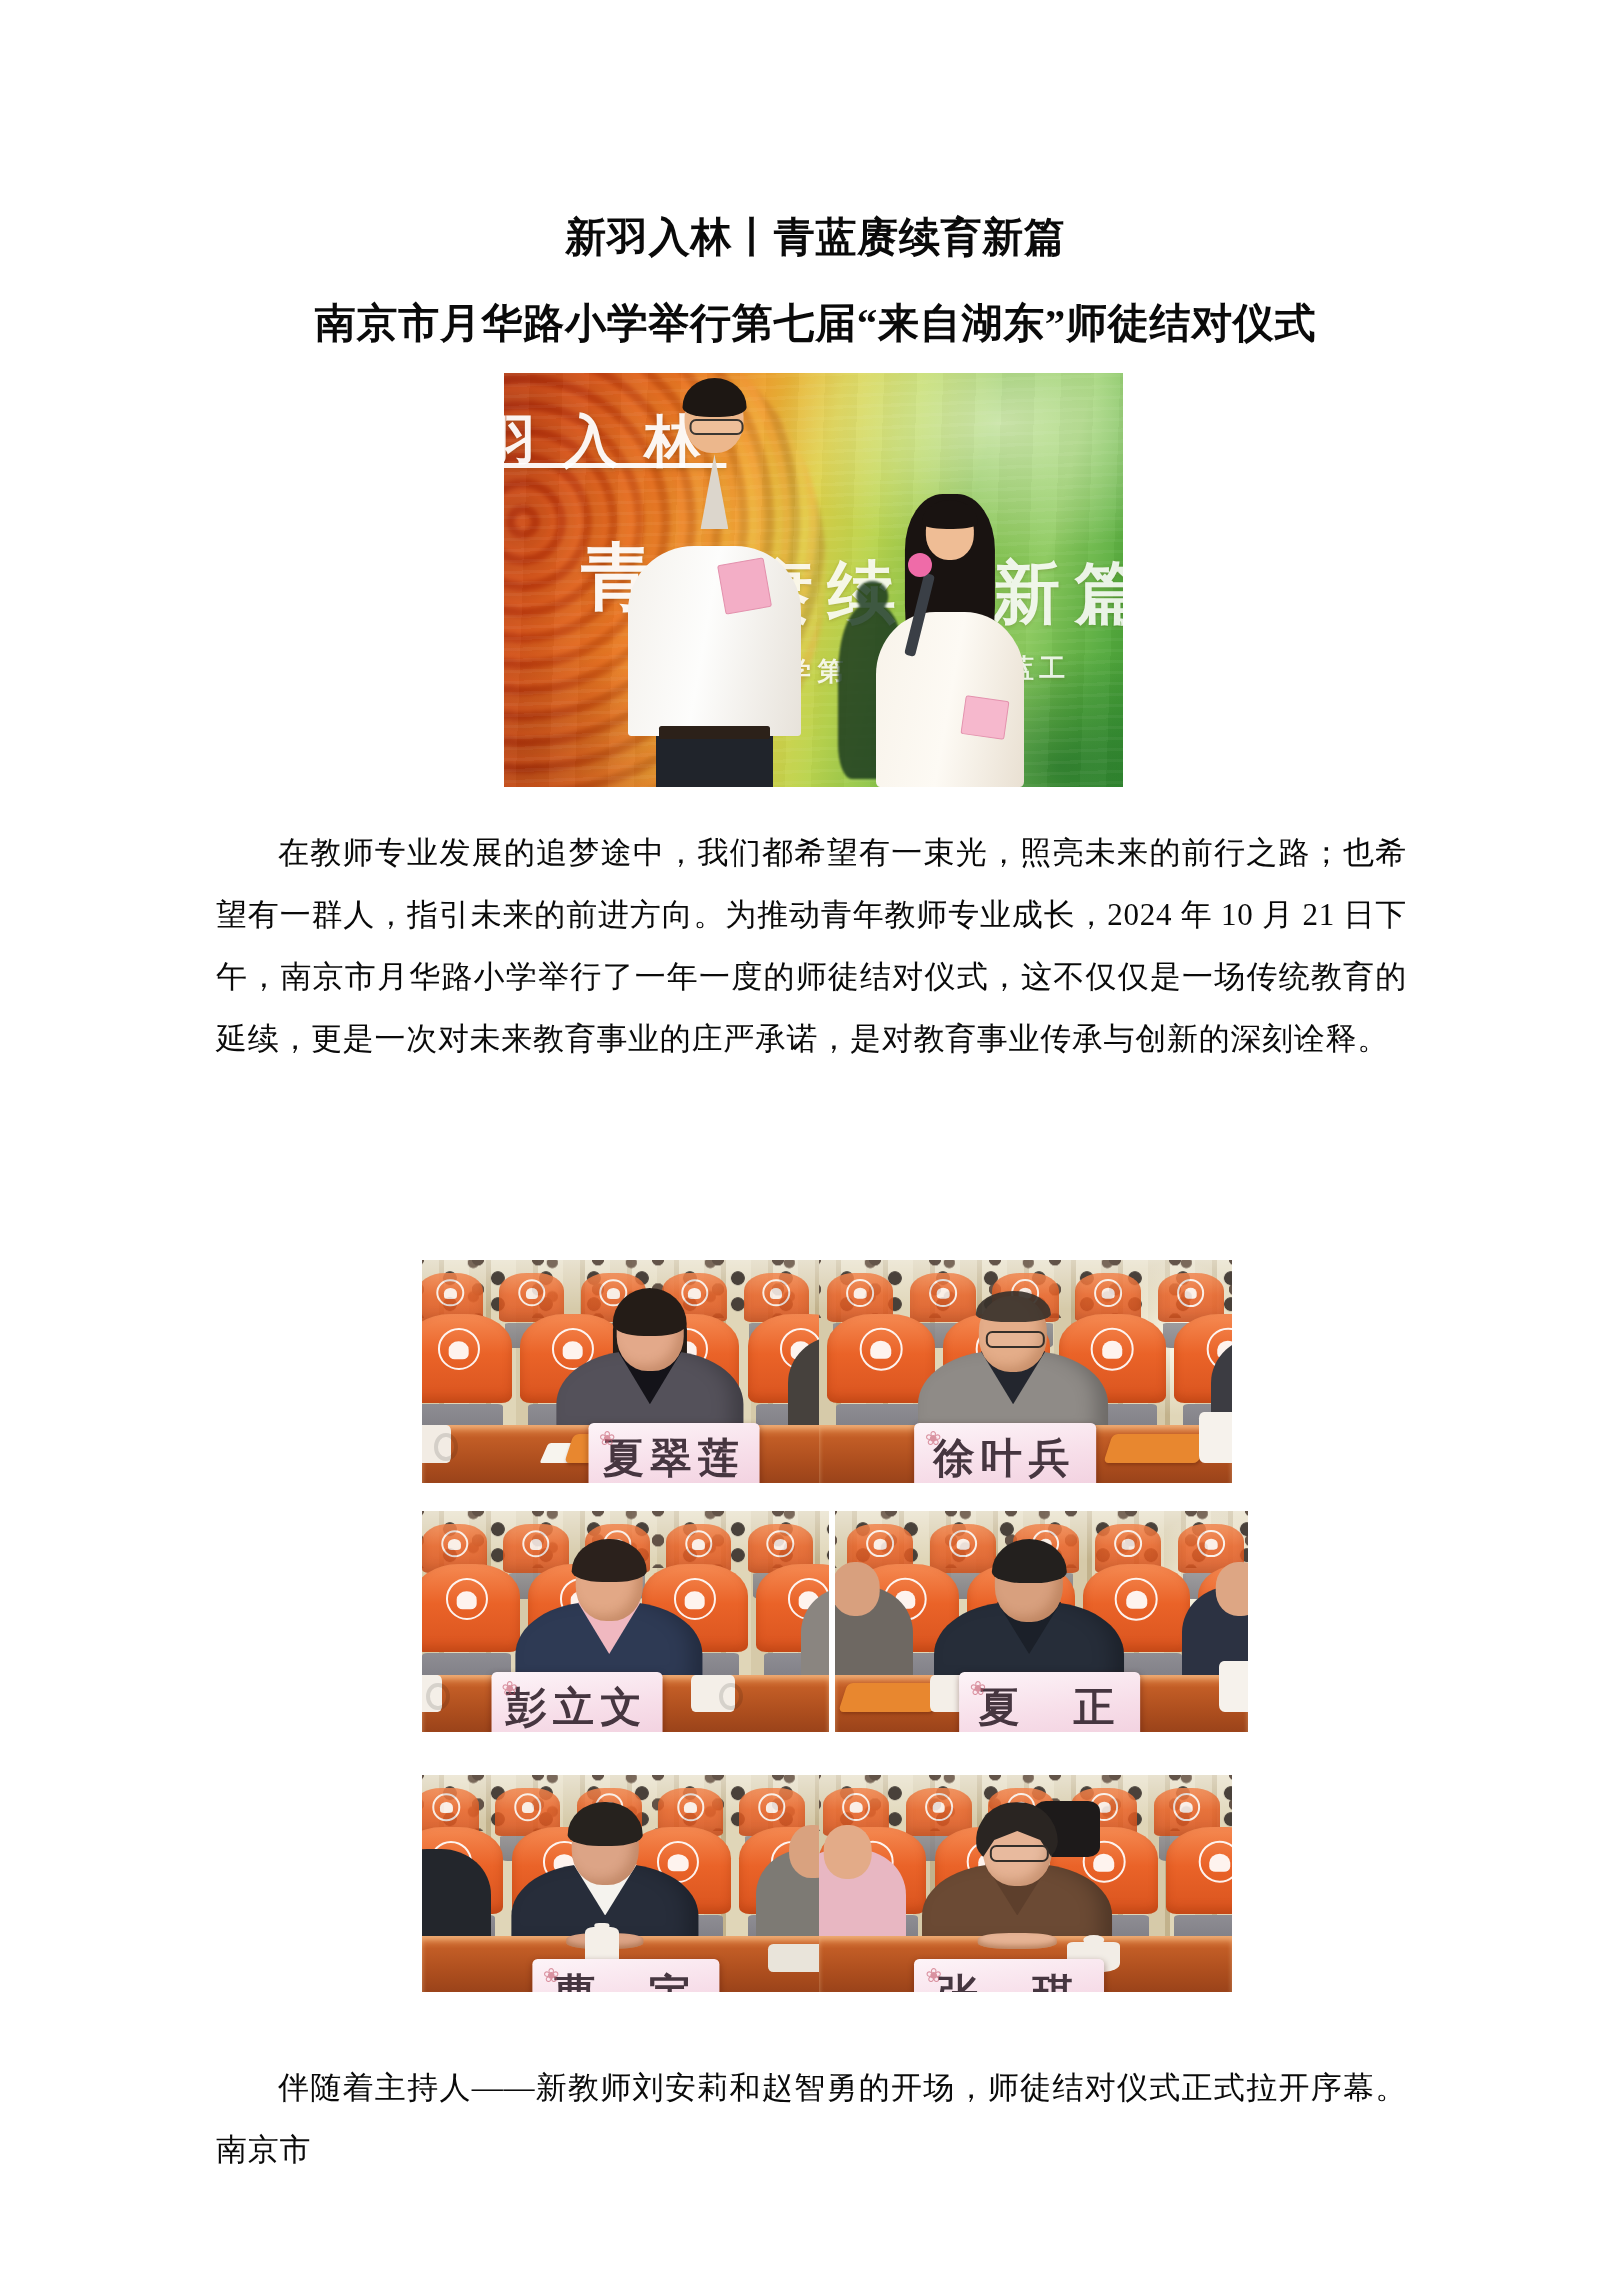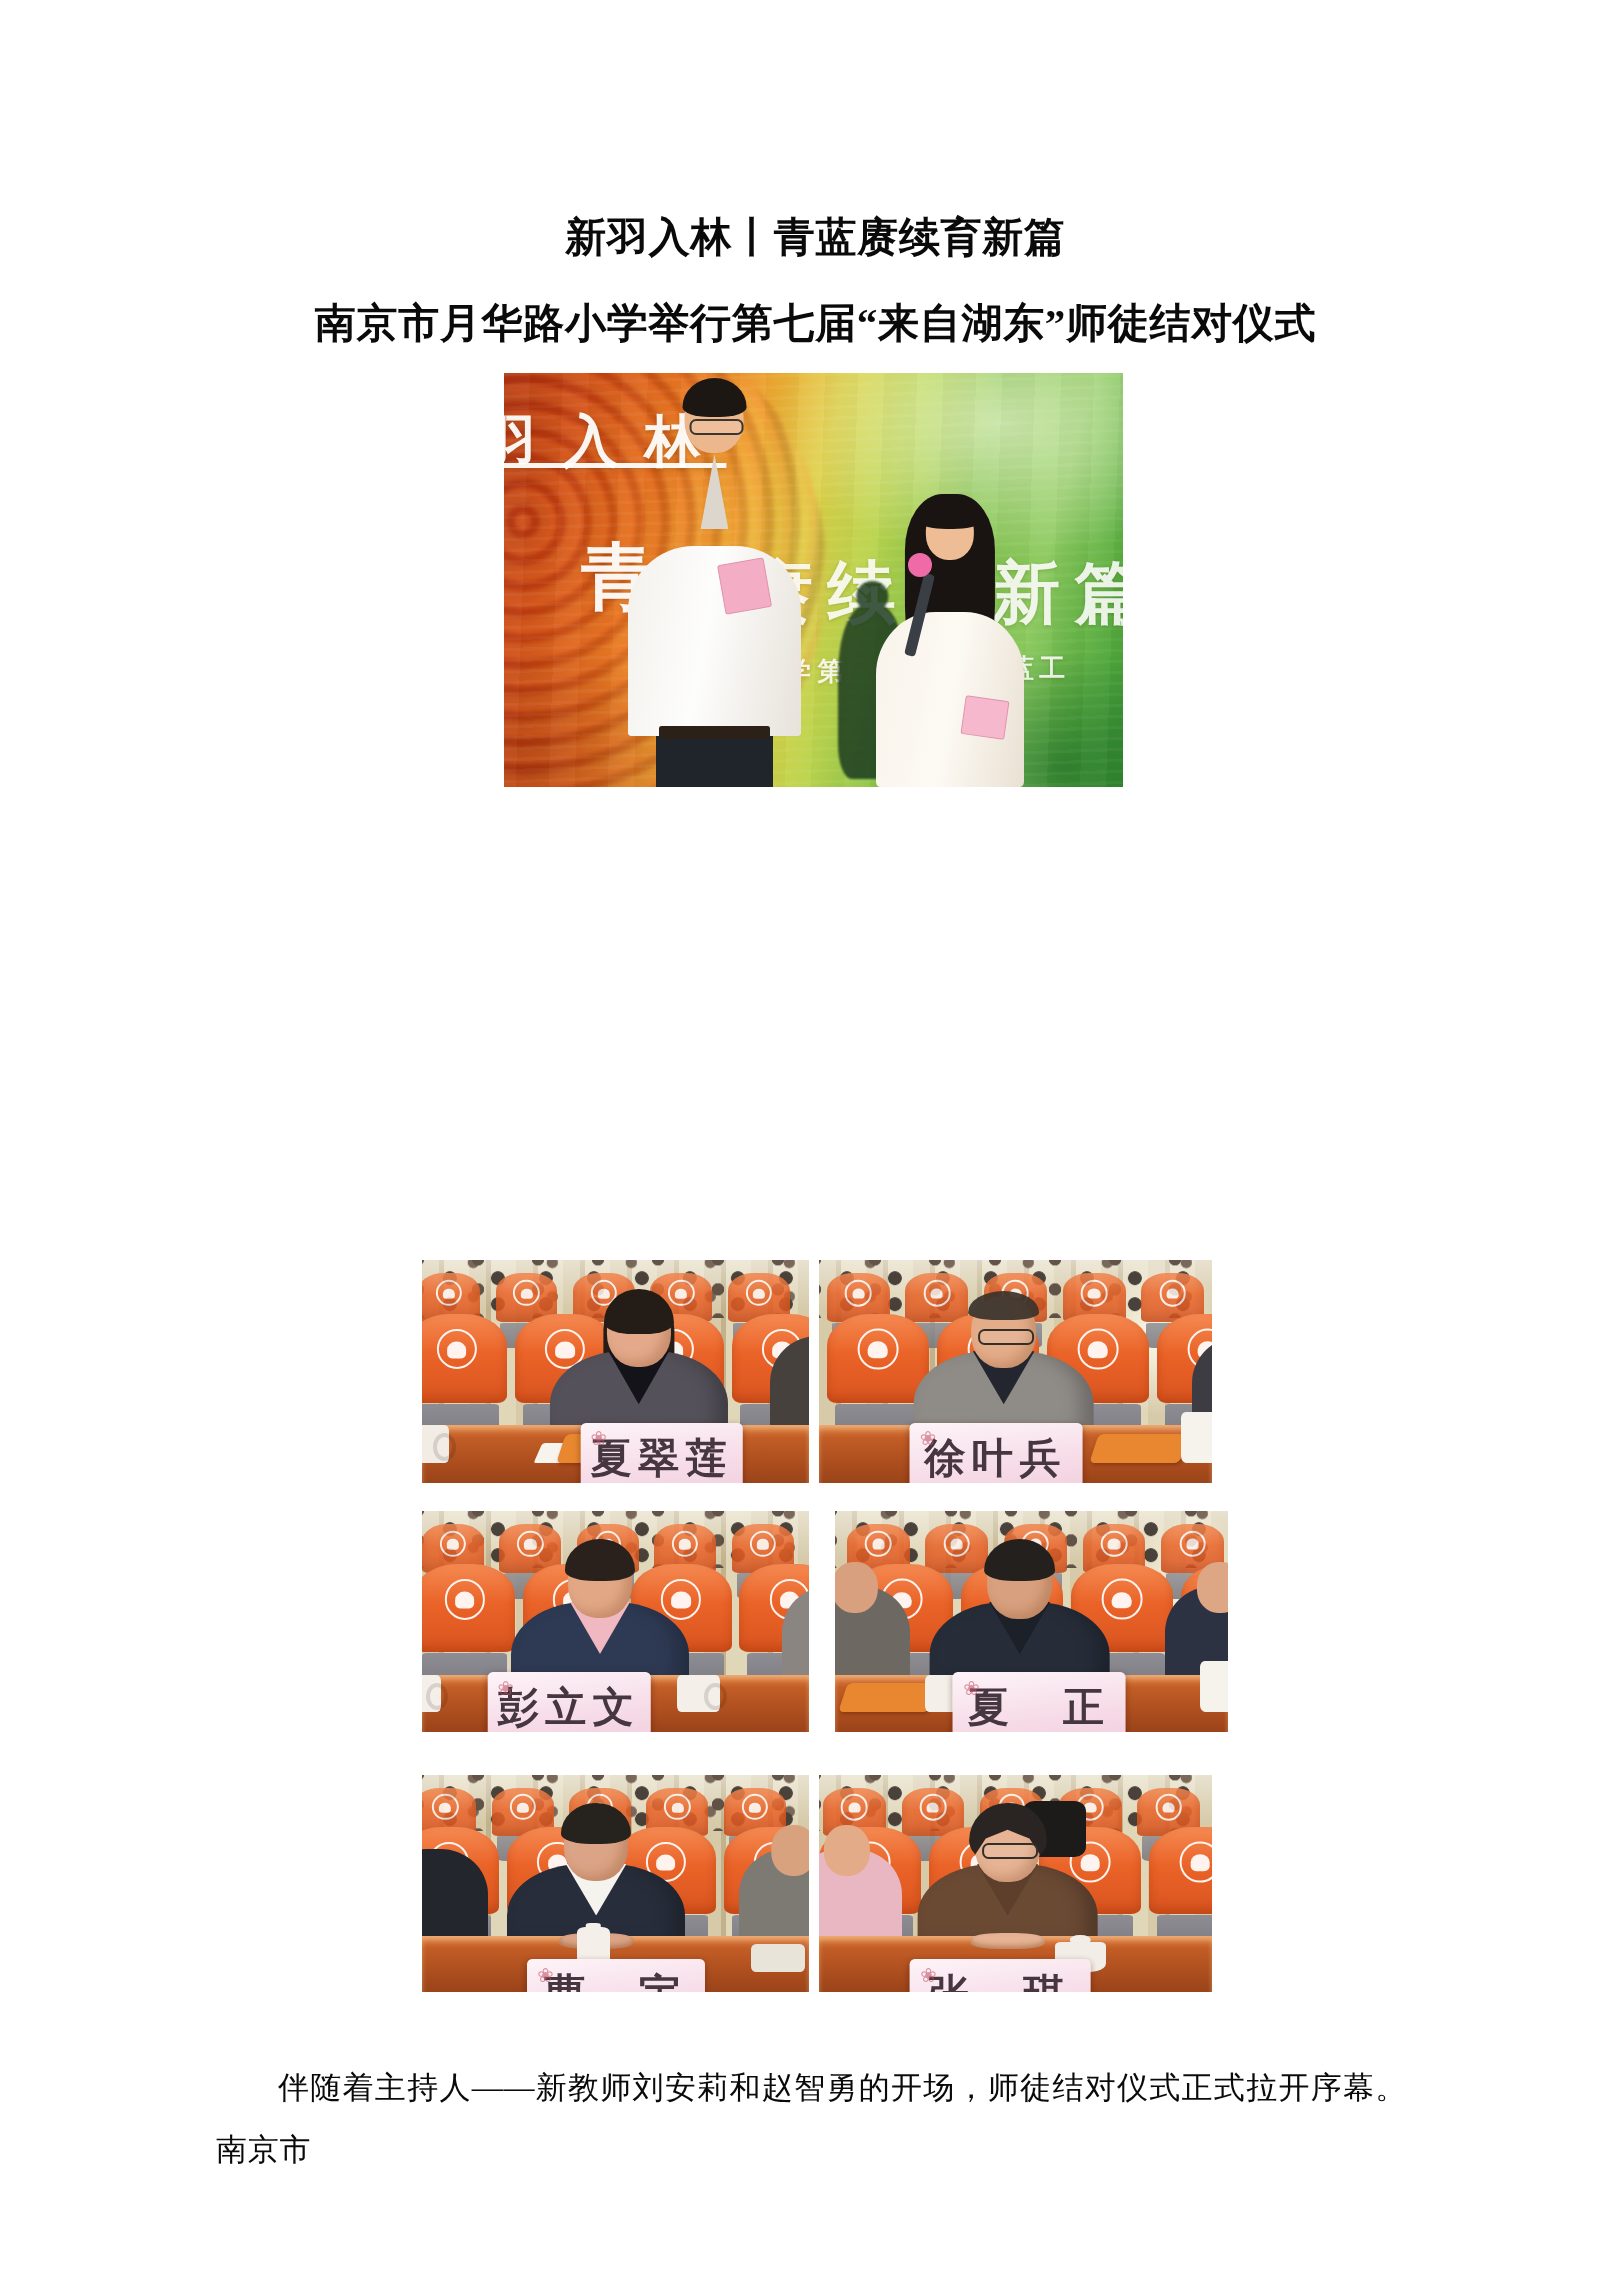--- a/index.html
+++ b/index.html
@@ -46,21 +46,21 @@
   .swoman{position:absolute;left:59%;bottom:0;width:26%;height:68%;}
   .swoman .hairb{position:absolute;left:50%;top:-4%;width:56%;height:66%;transform:translateX(-50%);background:#191311;border-radius:42% 42% 34% 34%/30% 30% 40% 40%;}
   .swoman .whead{position:absolute;left:50%;top:0;width:30%;aspect-ratio:.88;transform:translateX(-50%);background:#efbd95;border-radius:46%;}
   .swoman .whair{position:absolute;left:-8%;top:-10%;width:116%;height:52%;background:#191311;border-radius:50% 50% 44% 44%/80% 80% 20% 20%;}
   .swoman .dress{position:absolute;bottom:0;left:4%;width:92%;height:62%;background:linear-gradient(100deg,#f8f3ea,#fdfaf4 50%,#e9e0d2);border-radius:40% 40% 3% 3%/36% 36% 3% 3%;}
   .swoman .mic{position:absolute;left:28%;top:24%;width:7%;height:30%;background:#3a3f46;border-radius:3.9px;transform:rotate(14deg);}
   .swoman .mictop{position:absolute;left:24%;top:17%;width:15%;aspect-ratio:1;background:#ef6ba8;border-radius:50%;}
   .swoman .wcard{position:absolute;left:58%;bottom:18%;width:26%;height:13%;background:#f6b8cd;border:1.3px solid #e391ad;transform:rotate(8deg);border-radius:2.6px;}
 
   
-  .cell{position:absolute;overflow:hidden;background:#cfc2a2;}
+  .cell{position:absolute;overflow:hidden;background:#cfc2a2;padding-left:20px;}
   .wall{position:absolute;inset:0;background:
      linear-gradient(180deg, rgba(255,255,255,.45), rgba(255,255,255,0) 22%),
      repeating-linear-gradient(90deg,#d6caa9 0 17px,#c2b28c 17px 22px,#e0d6b8 22px 47px);}
   .glow{position:absolute;top:0;width:34%;height:70%;background:radial-gradient(closest-side,rgba(255,253,240,.95),rgba(255,253,240,0));}
   .crowd{position:absolute;left:0;top:0;width:100%;height:26%;opacity:.9;background-image:
      radial-gradient(circle,#38302b 0 6.5px,rgba(0,0,0,0) 7.2px),
      radial-gradient(circle,#54443a 0 5.9px,rgba(0,0,0,0) 6.5px),
      radial-gradient(circle,#6e5c4e 0 5.2px,rgba(0,0,0,0) 5.9px);
      background-size:48px 26px,60px 30px,79px 34px;background-position:3.9px 5.2px,26px 14.4px,11.8px 19.6px;}
   .chair{position:absolute;background:linear-gradient(180deg,#f58a52 0%,#ea6328 45%,#d9541f 100%);border-radius:42% 42% 10% 10%/36% 36% 8% 8%;box-shadow:inset 0 -5.2px 9.2px rgba(150,45,5,.35);}
@@ -135,20 +135,21 @@
       <div class="dress"></div>
       <div class="whead">
         <div class="whair"></div>
       </div>
       <div class="mic"></div>
       <div class="mictop"></div>
       <div class="wcard"></div>
     </div>
   </div>
 
+  <p class="para" id="p1">在教师专业发展的追梦途中，我们都希望有一束光，照亮未来的前行之路；也希望有一群人，指引未来的前进方向。为推动青年教师专业成长，2024 年 10 月 21 日下午，南京市月华路小学举行了一年一度的师徒结对仪式，这不仅仅是一场传统教育的延续，更是一次对未来教育事业的庄严承诺，是对教育事业传承与创新的深刻诠释。</p>
 
   <div id="grid">
       <div class="cell" style="left: 422px; top: 1260px; width: 387px; height: 223px;">
         <div class="wall"></div>
         <div class="crowd"></div>
         <div class="chair" style="left:-1%;top:6%;width:16%;height:22%;opacity:0.85">
           <span class="ring"></span>
           <span class="seat"></span>
         </div>
         <div class="chair" style="left:19%;top:6%;width:16%;height:22%;opacity:0.85">

